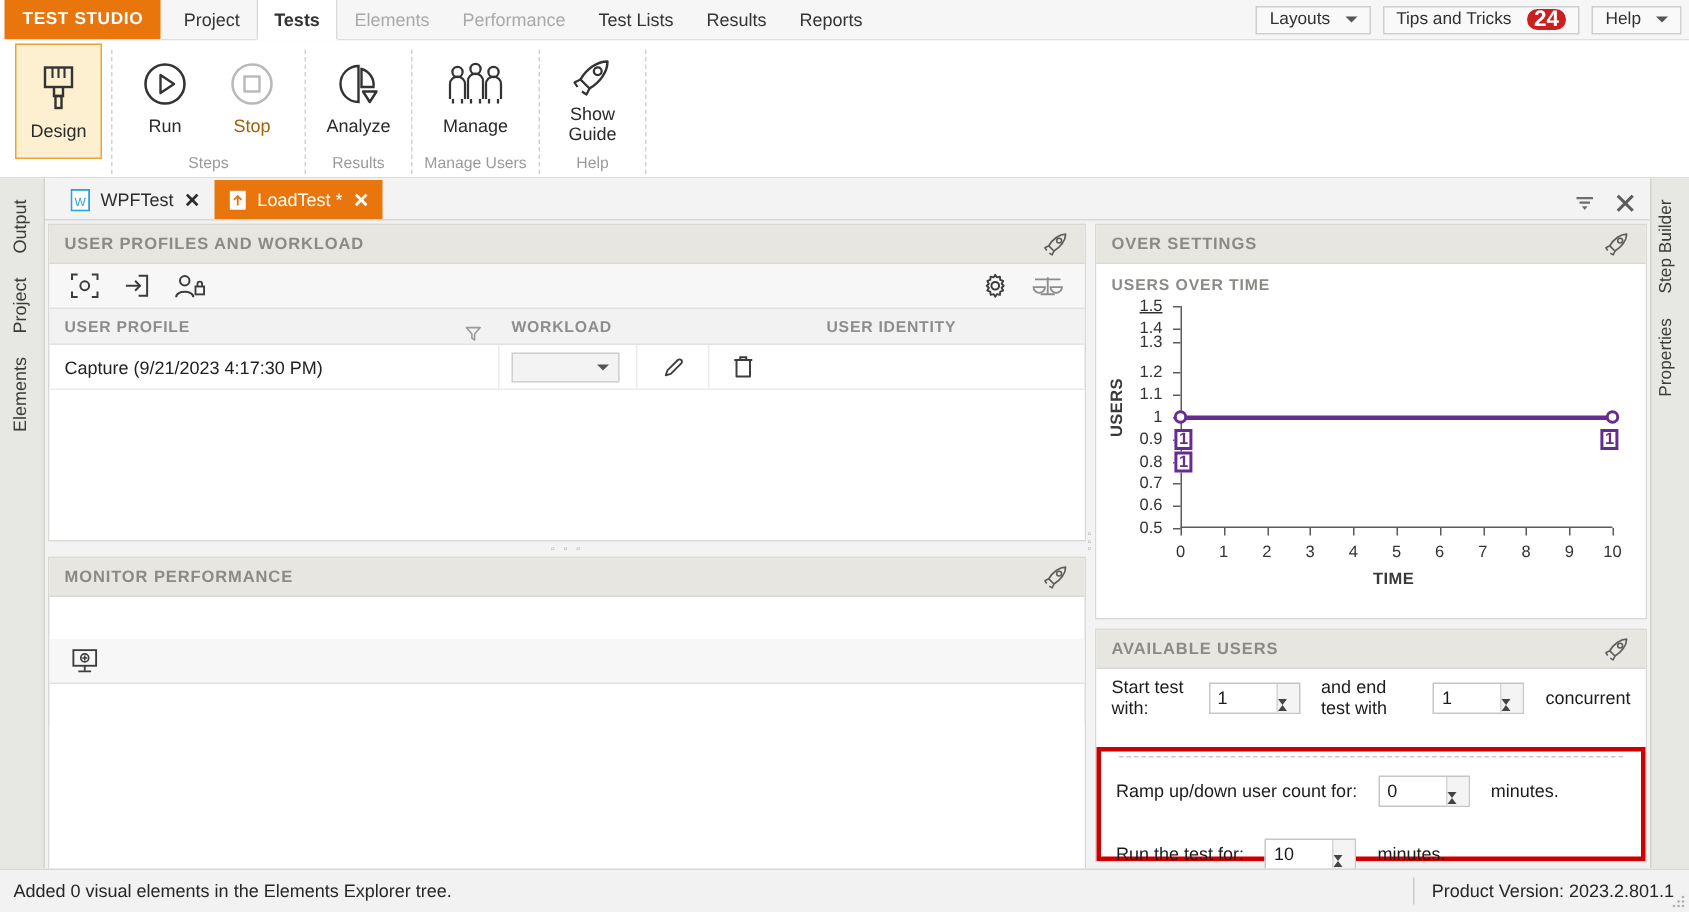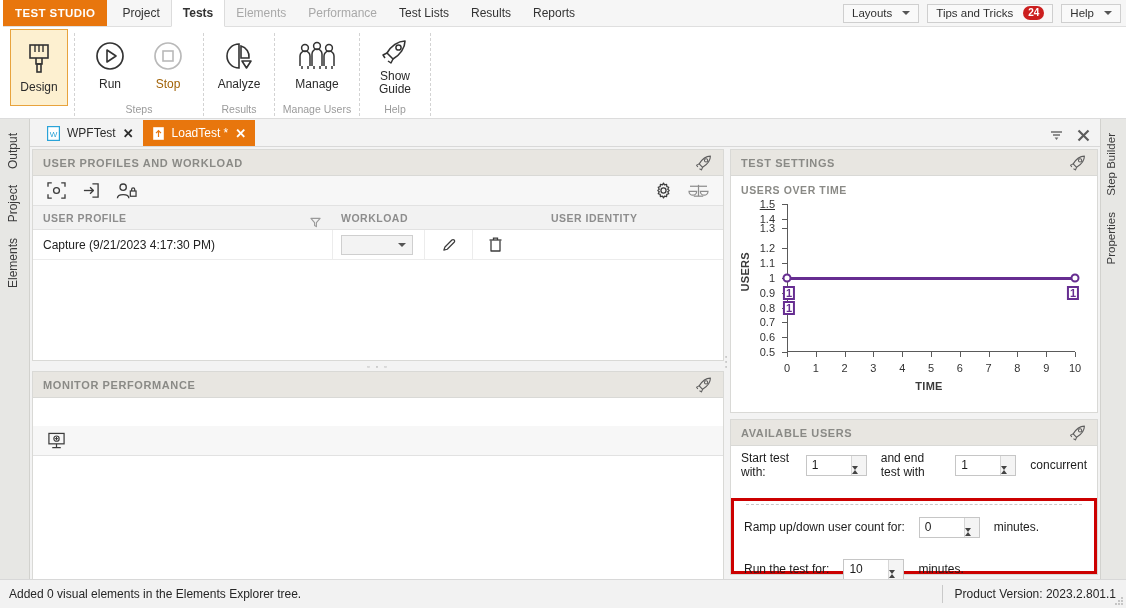--- a/index.html
+++ b/index.html
@@ -40,21 +40,21 @@
     height: 19px; border: 1px solid #cfcfcf; background: #f9f9f9;
     font-size: 11.5px; color: #303030; display: flex; align-items: center;
     padding: 0 8px; gap: 10px; cursor: default;
   }
   .caret-dn {
     width: 0; height: 0; border-left: 4px solid transparent;
     border-right: 4px solid transparent; border-top: 4px solid #555;
   }
   .badge {
     background: #cc1f1f; color: #fff; border-radius: 9px;
-    font-size: 10px; font-weight: bold; padding: 1px 5px 1px 5px; line-height: 12px;
+    font-size: 15px; font-weight: bold; padding: 1px 5px 1px 5px; line-height: 12px;
     min-width: 19px; text-align: center;
   }
 
   
   .ribbon {
     position: absolute; left: 0; top: 27px; width: 1126px; height: 92px;
     background: #ffffff; border-bottom: 1px solid #dcdcdc;
   }
   .ribbon-inner { display: flex; height: 100%; padding-left: 10px; }
   .rgroup { display: flex; flex-direction: column; position: relative; }
@@ -614,21 +614,21 @@
       </div>
 
       <div class="splitter-v">
         <span class="dots">▫<br>▫<br>▫</span>
       </div>
 
       <div class="pane-right">
 
         <div class="card" style="height:264px;">
           <div class="card-head">
-            <span class="card-title">TEST SETTINGS</span>
+            <span class="card-title">OVER SETTINGS</span>
             <span class="rocket">
               <svg width="19" height="18" viewBox="0 0 22 20">
                 <path d="M19 2 C14 2 9 6 6 11 L10 15 C15 12 19 7 19 2 Z" fill="none" stroke="#5d5d5d" stroke-width="1.3" stroke-linejoin="round"></path>
                 <circle cx="14" cy="7" r="1.9" fill="none" stroke="#5d5d5d" stroke-width="1.2"></circle>
                 <path d="M6 11 L3 12.5 L4.4 14.6" fill="none" stroke="#5d5d5d" stroke-width="1.2" stroke-linejoin="round"></path>
                 <path d="M10 15 L8.6 18 L6.4 16.6" fill="none" stroke="#5d5d5d" stroke-width="1.2" stroke-linejoin="round"></path>
               </svg>
             </span>
           </div>
 

